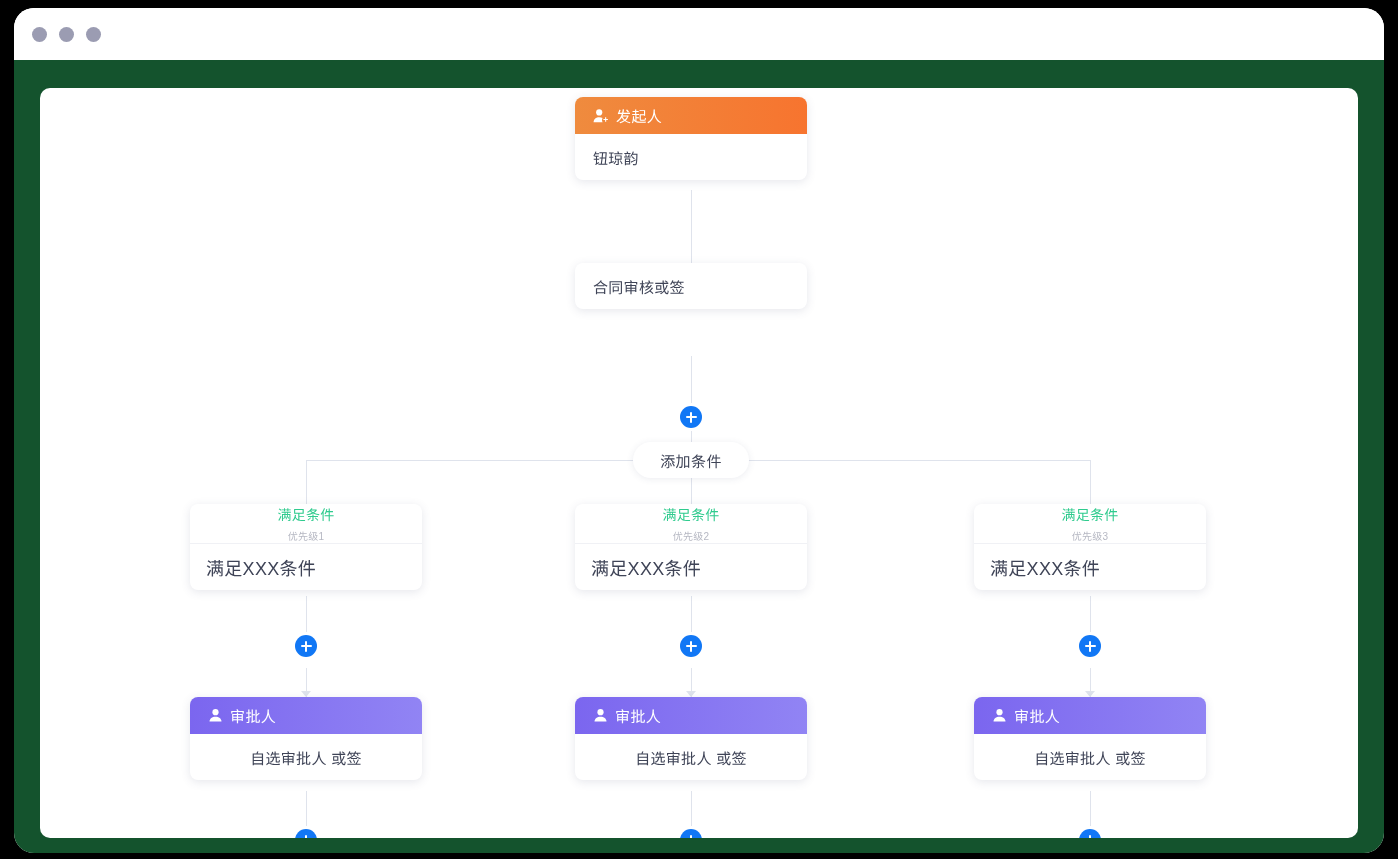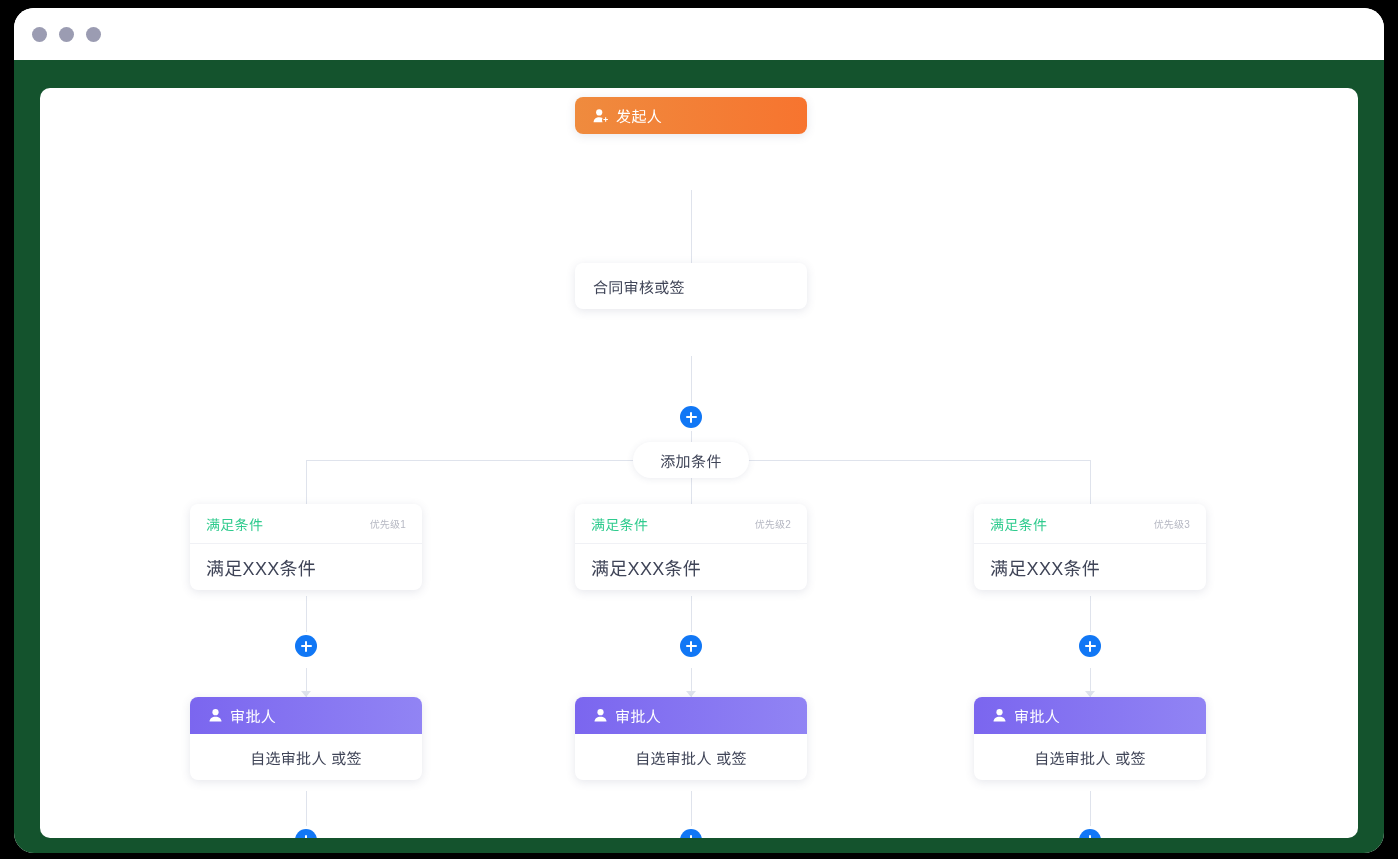--- a/index.html
+++ b/index.html
@@ -139,20 +139,21 @@
     overflow: hidden;
   }
   .cond-header {
     height: 40px;
     display: flex;
     align-items: center;
     justify-content: space-between;
     padding: 0 16px;
     box-sizing: border-box;
     border-bottom: 1px solid #f0f1f5;
+    flex-direction: column;
   }
   .cond-title {
     font-size: 14px;
     color: #2fcb8e;
     letter-spacing: 0.3px;
   }
   .cond-priority {
     font-size: 10px;
     color: #b6b8c3;
     letter-spacing: 0.2px;
@@ -255,20 +256,21 @@
           <div class="node-header hdr-initiator">
             <span class="hicon">
               <svg width="16" height="16" viewBox="0 0 16 16" fill="#ffffff">
                 <circle cx="6.2" cy="4.4" r="3.1"></circle>
                 <path d="M0.6 14.2c0-3.1 2.5-5 5.6-5 1.3 0 2.5 0.3 3.4 0.9-0.4 0.6-0.6 1.3-0.6 2.1 0 0.8 0.2 1.5 0.6 2H0.6z"></path>
                 <path d="M13.2 9.2h-1.1v1.7h-1.7v1.1h1.7v1.7h1.1v-1.7h1.7v-1.1h-1.7z"></path>
               </svg>
             </span>
             <span>发起人</span>
           </div>
+          <div class="node-body">钮琼韵</div>
         </div>
 
         <div class="node" style="left:535px; top:175px;">
           <div class="node-body">合同审核或签</div>
         </div>
 
         <div class="plus" style="left:640px; top:318px;"></div>
 
         <div class="add-cond" style="left:593px; top:354px; width:116px; padding:0;">添加条件</div>
 

